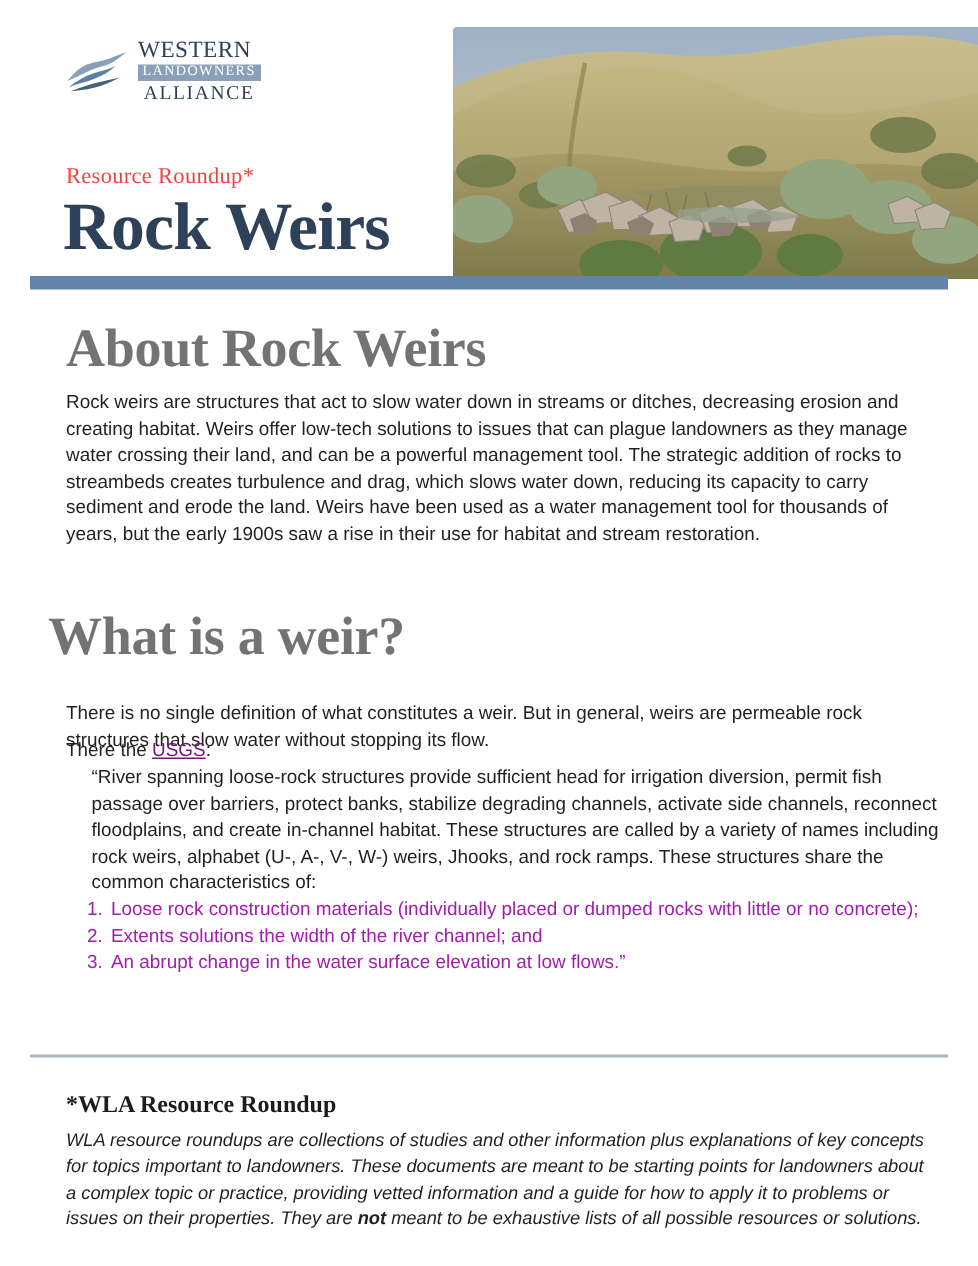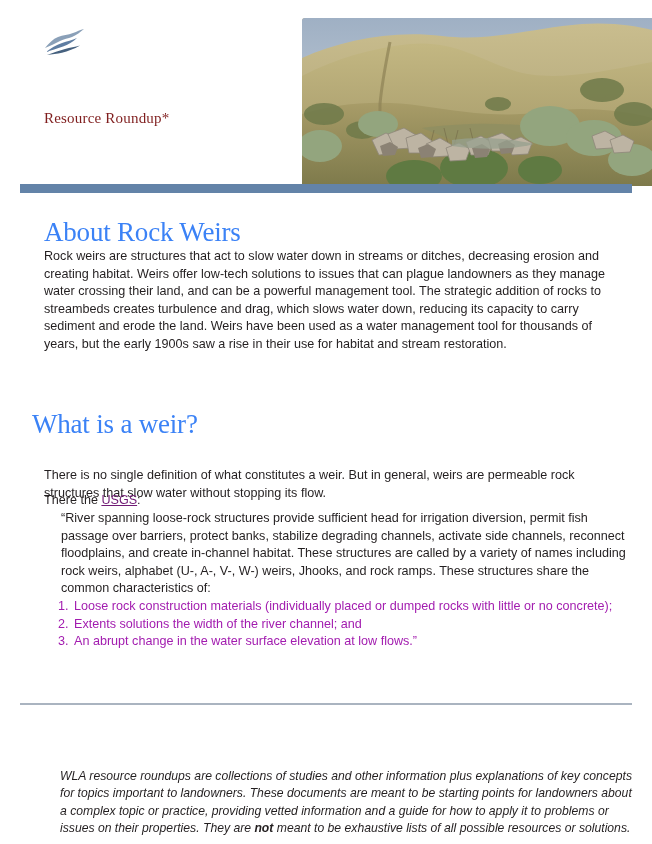--- a/index.html
+++ b/index.html
@@ -94,21 +94,21 @@
     background: #b9ae86;
   }
   .header-photo svg { display: block; width: 100%; height: 100%; }
 
   .eyebrow {
     position: absolute;
     left: 44px;
     top: 110px;
     font-family: "Liberation Serif", serif;
     font-size: 15px;
-    color: #7f1d1d;
+    color: #ef4444;
     letter-spacing: 0.2px;
   }
   .doc-title {
     position: absolute;
     left: 42px;
     top: 126px;
     font-family: "Liberation Serif", serif;
     font-weight: 700;
     font-size: 45px;
     line-height: 50px;
@@ -128,43 +128,43 @@
   
   .content {
     position: absolute;
     left: 0;
     top: 196px;
     width: 652px;
   }
 
   .section-heading {
     font-family: "Liberation Serif", serif;
-    font-weight: 400;
-    font-size: 27px;
+    font-weight: 700;
+    font-size: 36px;
     line-height: 32px;
-    color: #3b82f6;
+    color: #737373;
     margin: 0;
     padding: 0;
     letter-spacing: -0.2px;
   }
   .h-about { position: absolute; left: 44px; top: 20px; }
   .h-weir  { position: absolute; left: 32px; top: 212px; }
 
   .para {
     font-family: "Liberation Sans", sans-serif;
     font-size: 12.6px;
     line-height: 17.6px;
     color: #231f20;
     margin: 0;
   }
 
   .p-about {
     position: absolute;
     left: 44px;
-    top: 52px;
+    top: 64px;
     width: 572px;
   }
 
   .p-weir-intro {
     position: absolute;
     left: 44px;
     top: 271px;
     width: 572px;
   }
 
@@ -222,37 +222,42 @@
   .footer-text {
     position: absolute;
     left: 44px;
     top: 752px;
     width: 572px;
     font-family: "Liberation Sans", sans-serif;
     font-style: italic;
     font-size: 12.2px;
     line-height: 17.4px;
     color: #231f20;
-    margin: 16px;
+    margin: 0;
   }
   .footer-text b { font-style: italic; font-weight: 700; }
 </style>
 </head>
 <body>
 
 <div class="page">
 
   <div class="header">
 
     <div class="logo-block">
       <svg class="logo-mark" viewBox="0 0 42 30">
         <path d="M1 22 C5 17, 9 13, 14 11 C19 9, 24 9, 29 7 C33 5.5, 36 4, 40 3 C36 6, 33 9, 28 11 C24 12.6, 20 13, 16 15 C11 17.4, 6 20, 1 22 Z" fill="#8aa0b8"></path>
         <path d="M2 26 C7 22, 12 19, 18 17 C23 15.3, 28 14.5, 33 12 C29 16, 24 18.5, 19 20.5 C13 22.9, 7 24, 2 26 Z" fill="#5e7da2"></path>
         <path d="M3 29 C9 26.5, 15 24.5, 21 23 C26 21.7, 31 21, 36 19.5 C30 23, 24 25.2, 18 26.7 C13 27.9, 8 28.4, 3 29 Z" fill="#46617f"></path>
       </svg>
+      <div class="logo-words">
+        <div class="logo-western">Western</div>
+        <div class="logo-landowners">LANDOWNERS</div>
+        <div class="logo-alliance">ALLIANCE</div>
+      </div>
     </div>
 
     <div class="header-photo">
       <svg viewBox="0 0 350 168" preserveAspectRatio="xMidYMid slice">
         <defs>
           <linearGradient id="sky" x1="0" y1="0" x2="0" y2="1">
             <stop offset="0%" stop-color="#9fb0c4"></stop>
             <stop offset="100%" stop-color="#cfd6dc"></stop>
           </linearGradient>
           <linearGradient id="hillFar" x1="0" y1="0" x2="0" y2="1">
@@ -315,20 +320,21 @@
           <path d="M78 128 l10 -4 l8 5 l-3 8 l-12 1 Z"></path>
           <path d="M116 130 l10 -4 l8 5 l-3 8 l-12 1 Z"></path>
           <path d="M170 130 l10 -4 l8 5 l-3 8 l-12 1 Z"></path>
           <path d="M196 126 l9 -4 l8 5 l-3 8 l-11 1 Z"></path>
         </g>
         <path d="M150 122 C175 118, 205 120, 232 126 C210 132, 178 132, 150 128 Z" fill="#97a08d" opacity="0.75"></path>
       </svg>
     </div>
 
     <div class="eyebrow">Resource Roundup*</div>
+    <div class="doc-title">Rock Weirs</div>
     <div class="header-rule"></div>
   </div>
 
   <div class="content">
 
     <h2 class="section-heading h-about">About Rock Weirs</h2>
     <p class="para p-about">Rock weirs are structures that act to slow water down in streams or ditches, decreasing erosion and creating habitat. Weirs offer low-tech solutions to issues that can plague landowners as they manage water crossing their land, and can be a powerful management tool. The strategic addition of rocks to streambeds creates turbulence and drag, which slows water down, reducing its capacity to carry sediment and erode the land. Weirs have been used as a water management tool for thousands of years, but the early 1900s saw a rise in their use for habitat and stream restoration.</p>
 
     <h2 class="section-heading h-weir">What is a weir?</h2>
     <p class="para p-weir-intro">There is no single definition of what constitutes a weir. But in general, weirs are permeable rock structures that slow water without stopping its flow.</p>
@@ -338,15 +344,16 @@
     <p class="para p-quote">“River spanning loose-rock structures provide sufficient head for irrigation diversion, permit fish passage over barriers, protect banks, stabilize degrading channels, activate side channels, reconnect floodplains, and create in-channel habitat. These structures are called by a variety of names including rock weirs, alphabet (U-, A-, V-, W-) weirs, Jhooks, and rock ramps. These structures share the common characteristics of:</p>
 
     <ol class="num-list">
       <li>Loose rock construction materials (individually placed or dumped rocks with little or no concrete);</li>
       <li>Extents solutions the width of the river channel; and</li>
       <li>An abrupt change in the water surface elevation at low flows.”</li>
     </ol>
   </div>
 
   <div class="footer-rule"></div>
+  <div class="footer-heading">*WLA Resource Roundup</div>
   <p class="footer-text"><span>WLA resource roundups are collections of studies and other information plus explanations of key concepts for topics important to landowners. These documents are meant to be starting points for landowners about a complex topic or practice, providing vetted information and a guide for how to apply it to problems or issues on their properties. They are </span><b>not</b><span> meant to be exhaustive lists of all possible resources or solutions.</span></p>
 
 </div>
 
 </body></html>

